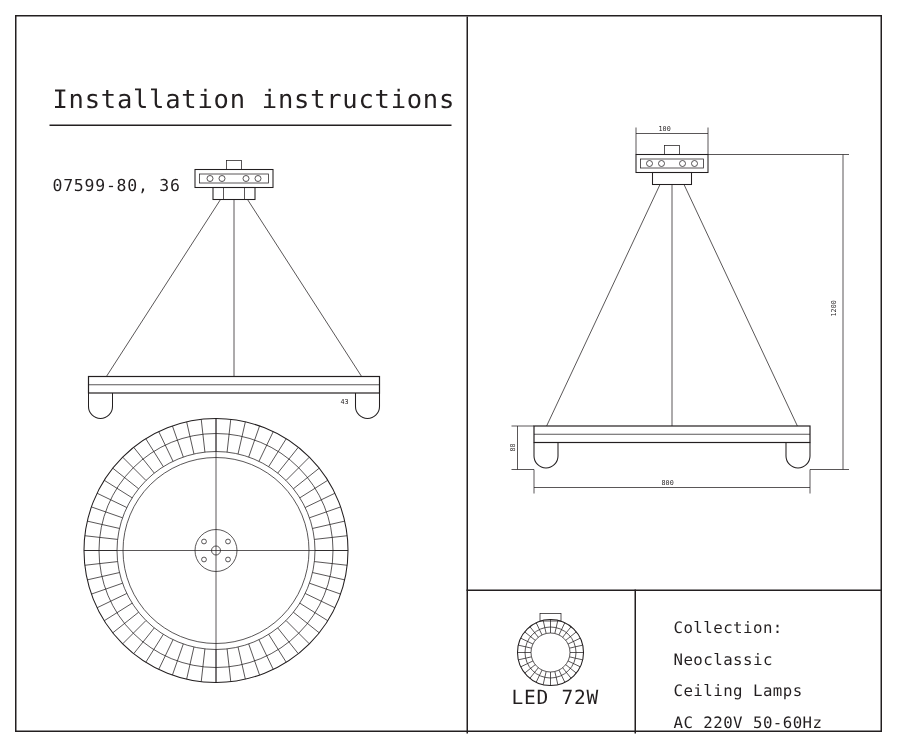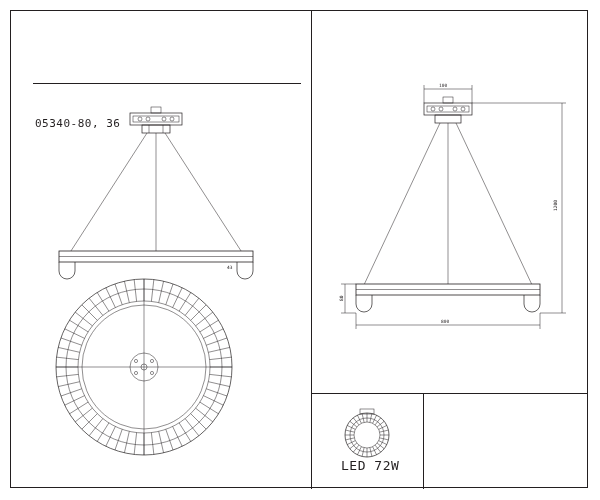--- a/index.html
+++ b/index.html
@@ -49,22 +49,23 @@
   .dimtxt{font-family:"DejaVu Sans Mono",monospace;font-size:4.5px;fill:#231f20;}
   .thin{stroke-width:.7;}
   .hair{stroke-width:.5;}
   .fillbar{fill:#ffffff;stroke:#231f20;stroke-width:.8;}
 </style>
 </head>
 <body>
 
 <div class="sheet">
 
+  <div class="title">Installation instructions</div>
   <div class="title-rule"></div>
-  <div class="model">05340-80, 36</div>
+  <div class="model">07599-80, 36</div>
 
   <div class="vdiv"></div>
   <div class="hdiv"></div>
   <div class="vdiv2"></div>
 
   <svg width="578" height="478" viewBox="0 0 578 478">
 
     <g>
       <rect class="ln thin" x="119" y="102" width="52" height="12" fill="#ffffff"></rect>
       <rect class="ln hair" x="122" y="105" width="46" height="6" fill="#d9d9d9"></rect>
@@ -242,14 +243,19 @@
           <line x1="366.16" y1="415.89" x2="373.20" y2="410.28" stroke="#231f20" stroke-width="0.5"></line>
           <line x1="367.71" y1="418.36" x2="375.82" y2="414.45" stroke="#231f20" stroke-width="0.5"></line>
           <line x1="368.67" y1="421.11" x2="377.45" y2="419.10" stroke="#231f20" stroke-width="0.5"></line>
         </g>
       <rect class="ln hair" x="349" y="398" width="14" height="5" fill="#ffffff"></rect>
     </g>
   </svg>
 
   <div class="led-label">LED 72W</div>
 
+  <div class="info">
+    <div>Collection: Neoclassic</div>
+    <div>Ceiling Lamps</div>
+    <div>AC 220V  50-60Hz</div>
+  </div>
 
 </div>
 
 </body></html>

